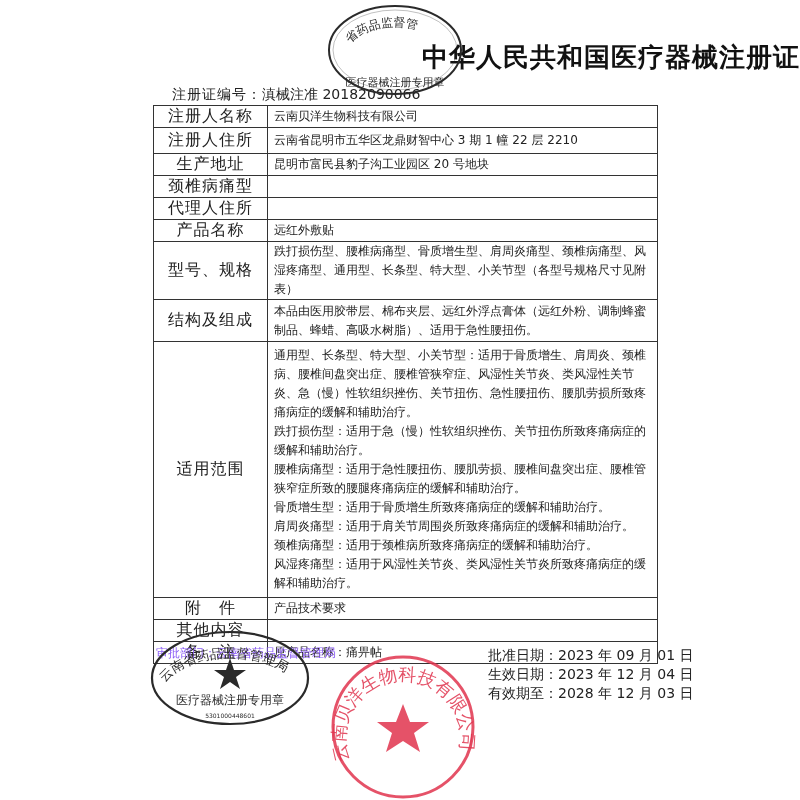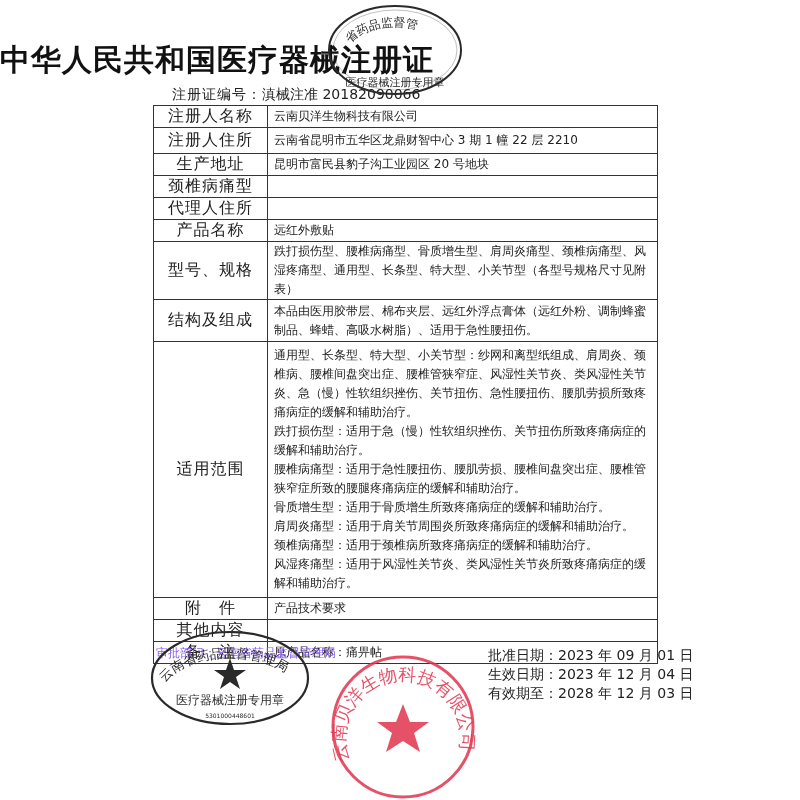--- a/index.html
+++ b/index.html
@@ -1,23 +1,23 @@
 <!DOCTYPE html>
 <html><head>
 <meta charset="utf-8">
 <style>
   html, body { margin: 0; padding: 0; }
   body {
     width: 800px; height: 800px; background: #ffffff; position: relative; overflow: hidden;
     font-family: "DejaVu Sans", "Liberation Sans", sans-serif; color: #1a1a1a;
   }
   .title {
-    position: absolute; left: 0; top: 40px; width: 800px; text-align: left;
+    position: absolute; left: 0; top: 40px; width: 800px; text-align: right;
     font-family: "DejaVu Serif", "Liberation Serif", serif;
-    font-size: 30px; font-weight: bold; letter-spacing: 1px; color: #111;
+    font-size: 26px; font-weight: bold; letter-spacing: 1px; color: #111;
   }
   .regno {
     position: absolute; left: 172px; top: 86px; font-size: 14px; color: #222;
   }
   .regno .lbl { letter-spacing: 1px; }
   table.cert {
     position: absolute; left: 153px; top: 105px; width: 505px;
     border-collapse: collapse; table-layout: fixed;
     border: 1.5px solid #333;
   }
@@ -73,21 +73,21 @@
     <td class="k">型号、规格</td>
     <td class="v">跌打损伤型、腰椎病痛型、骨质增生型、肩周炎痛型、颈椎病痛型、风湿疼痛型、通用型、长条型、特大型、小关节型（各型号规格尺寸见附表）</td>
   </tr>
   <tr style="height:42px">
     <td class="k">结构及组成</td>
     <td class="v">本品由医用胶带层、棉布夹层、远红外浮点膏体（远红外粉、调制蜂蜜制品、蜂蜡、高吸水树脂）、适用于急性腰扭伤。</td>
   </tr>
   <tr style="height:256px">
     <td class="k">适用范围</td>
     <td class="v">
-      <span class="para">通用型、长条型、特大型、小关节型：纱网和离型纸组成、肩周炎、颈椎病、腰椎间盘突出症、腰椎管狭窄症、风湿性关节炎、类风湿性关节炎、急（慢）性软组织挫伤、关节扭伤、急性腰扭伤、腰肌劳损所致疼痛病症的缓解和辅助治疗。</span>
+      <span class="para">通用型、长条型、特大型、小关节型：适用于骨质增生、肩周炎、颈椎病、腰椎间盘突出症、腰椎管狭窄症、风湿性关节炎、类风湿性关节炎、急（慢）性软组织挫伤、关节扭伤、急性腰扭伤、腰肌劳损所致疼痛病症的缓解和辅助治疗。</span>
       <span class="para">跌打损伤型：适用于急（慢）性软组织挫伤、关节扭伤所致疼痛病症的缓解和辅助治疗。</span>
       <span class="para">腰椎病痛型：适用于急性腰扭伤、腰肌劳损、腰椎间盘突出症、腰椎管狭窄症所致的腰腿疼痛病症的缓解和辅助治疗。</span>
       <span class="para">骨质增生型：适用于骨质增生所致疼痛病症的缓解和辅助治疗。</span>
       <span class="para">肩周炎痛型：适用于肩关节周围炎所致疼痛病症的缓解和辅助治疗。</span>
       <span class="para">颈椎病痛型：适用于颈椎病所致疼痛病症的缓解和辅助治疗。</span>
       <span class="para">风湿疼痛型：适用于风湿性关节炎、类风湿性关节炎所致疼痛病症的缓解和辅助治疗。</span>
     </td>
   </tr>
   <tr style="height:18px">
     <td class="k">附　件</td>

